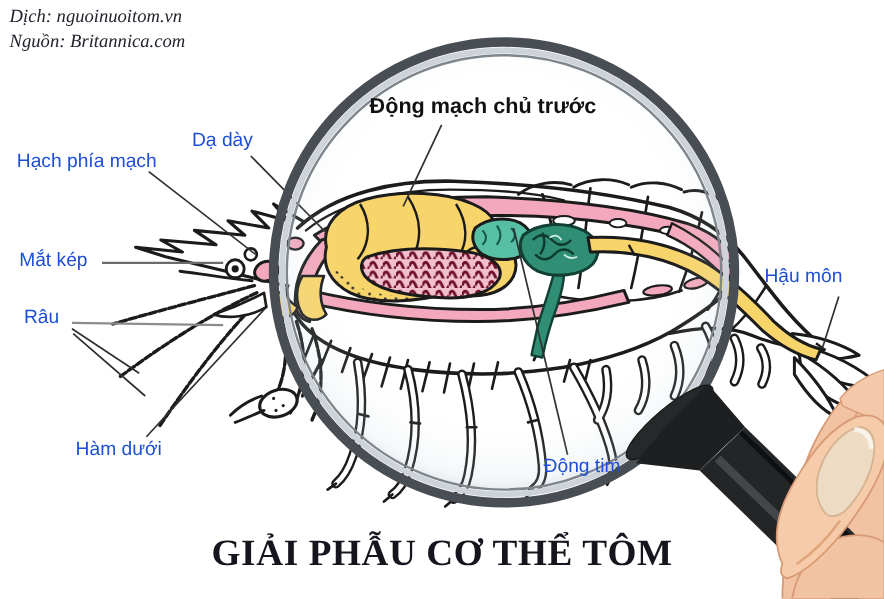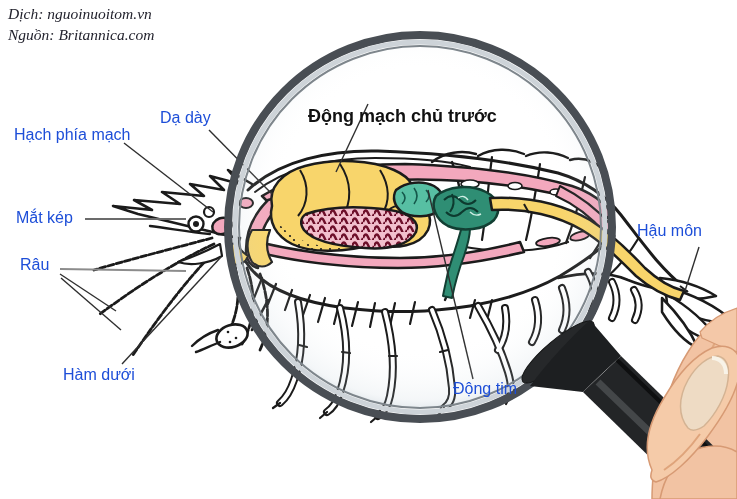--- a/index.html
+++ b/index.html
@@ -1,20 +1,20 @@
 <!DOCTYPE html>
 <html><head>
 <meta charset="utf-8">
 <style>
   html,body{margin:0;padding:0;background:#fff;}
   #stage{position:relative;width:737px;height:499px;background:#ffffff;overflow:hidden;
          font-family:"Liberation Sans",sans-serif;}
   #art{position:absolute;left:0;top:0;}
   .lbl{position:absolute;color:#1d4ed8;font-size:16px;line-height:17px;white-space:nowrap;}
-  .lbl.bold{font-weight:bold;font-size:18px;color:#111;margin-top:28px;}
+  .lbl.bold{font-weight:bold;font-size:18px;color:#111;}
   #credits{position:absolute;left:8px;top:3px;font-family:"Liberation Serif",serif;
            font-style:italic;font-size:15.5px;line-height:21px;color:#23232e;}
   #main-title{position:absolute;left:0;top:443px;width:100%;text-align:center;
               font-family:"Liberation Serif",serif;font-weight:bold;font-size:31px;
               letter-spacing:.5px;color:#15151d;}
 </style>
 </head>
 <body>
 
 <div id="stage">
@@ -227,13 +227,14 @@
 
   <div class="lbl bold" style="left:308px;top:80px">Động mạch chủ trước</div>
   <div class="lbl" style="left:160px;top:109px">Dạ dày</div>
   <div class="lbl" style="left:14px;top:126px">Hạch phía mạch</div>
   <div class="lbl" style="left:16px;top:209px">Mắt kép</div>
   <div class="lbl" style="left:20px;top:256px">Râu</div>
   <div class="lbl" style="left:63px;top:366px">Hàm dưới</div>
   <div class="lbl" style="left:637px;top:222px">Hậu môn</div>
   <div class="lbl" style="left:453px;top:380px">Động tim</div>
 
+  <div id="main-title">GIẢI PHẪU CƠ THỂ TÔM</div>
 </div>
 
 </body></html>

